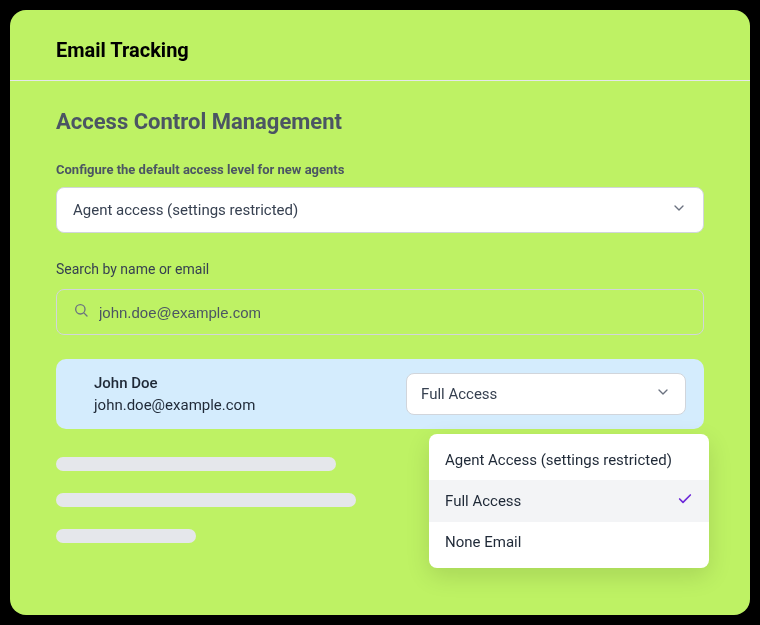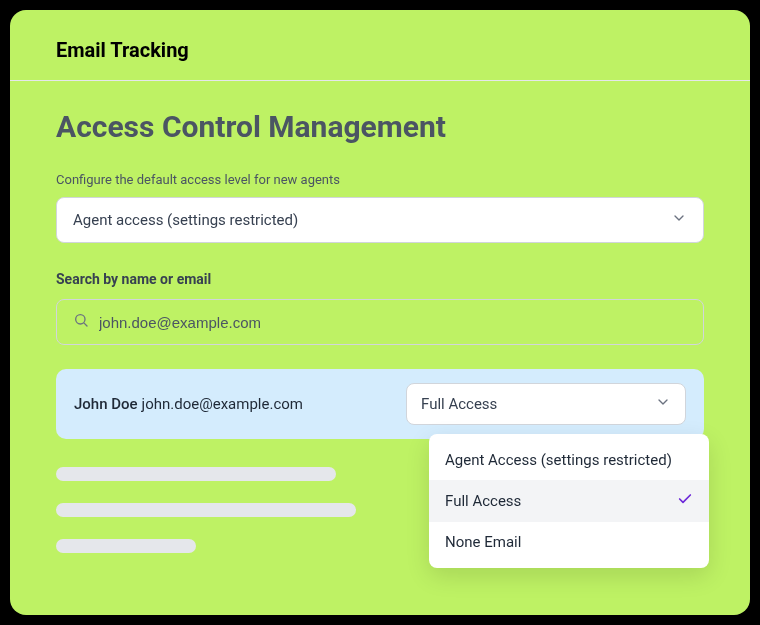--- a/index.html
+++ b/index.html
@@ -26,34 +26,34 @@
     }
     .app-title {
       font-size: 20px;
       font-weight: 700;
       color: #000;
     }
     .content {
       padding: 28px 46px 0;
     }
     .page-title {
-      font-size: 30px;
+      font-size: 22px;
       font-weight: 700;
       color: #4b5563;
       margin-bottom: 28px;
     }
     .field-label {
       font-size: 13px;
-      font-weight: 400;
+      font-weight: 700;
       color: #4b5563;
       margin-bottom: 10px;
     }
     .search-label {
       font-size: 14px;
-      font-weight: 700;
+      font-weight: 400;
       color: #374151;
       margin-bottom: 12px;
     }
     .select-box {
       width: 100%;
       border: 1px solid #d1d5db;
       border-radius: 8px;
       padding: 12px 16px;
       font-size: 15px;
       color: #374151;
@@ -85,21 +85,21 @@
     .search-input::placeholder { color: #9ca3af; }
     .user-row {
       background: #d4ecfd;
       border-radius: 10px;
       padding: 14px 18px;
       display: flex;
       align-items: center;
       justify-content: space-between;
       margin-bottom: 28px;
     }
-    .user-info { display: flex; flex-direction: row; gap: 4px; }
+    .user-info { display: flex; flex-direction: column; gap: 4px; margin-left: 20px; }
     .user-name { font-size: 15px; color: #1f2937; font-weight: 500; }
     .user-email { font-size: 15px; color: #1f2937; }
     .row-select {
       background: #fff;
       border: 1px solid #d1d5db;
       border-radius: 8px;
       padding: 10px 14px;
       font-size: 15px;
       color: #374151;
       display: flex;

